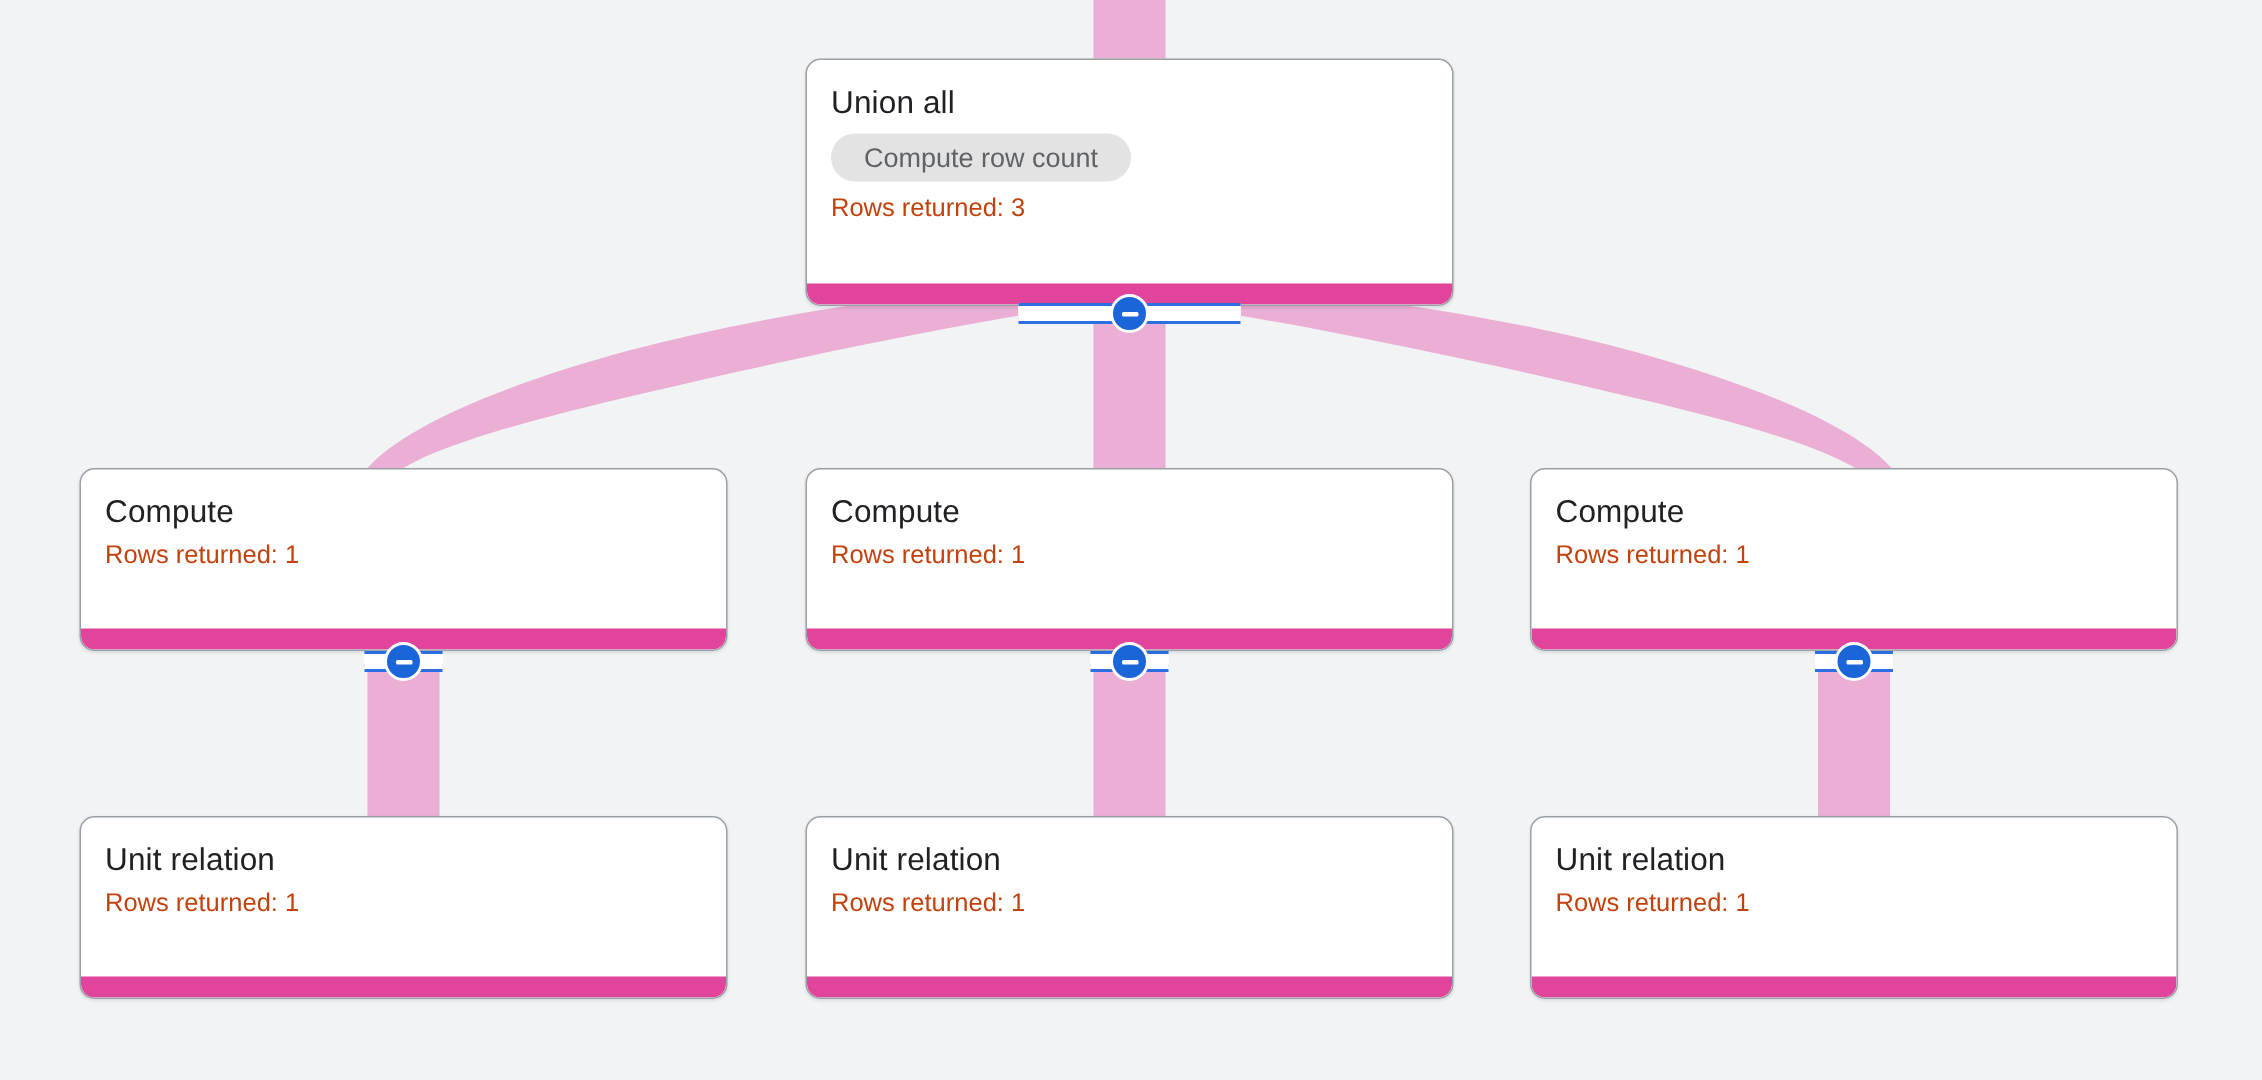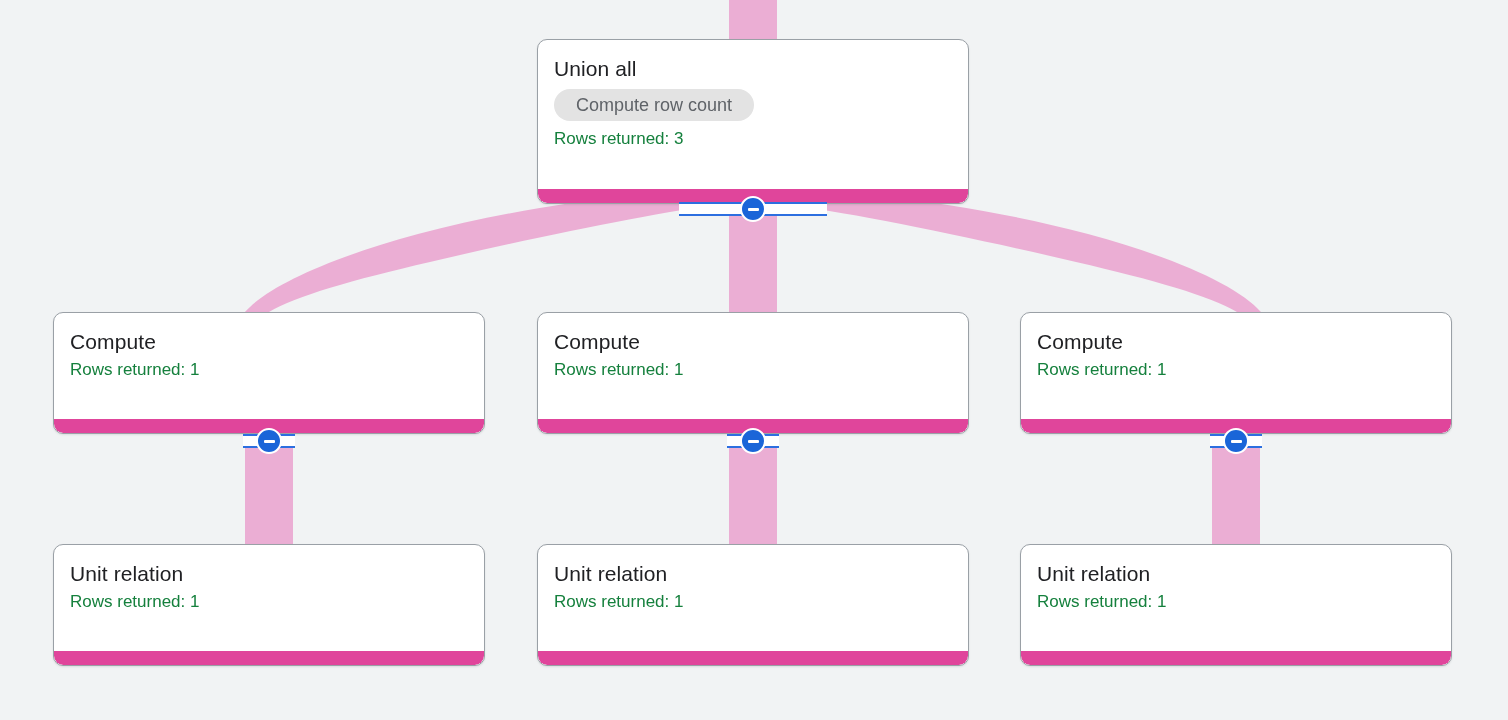--- a/index.html
+++ b/index.html
@@ -69,21 +69,21 @@
     font-size: 18px;
     line-height: 22px;
     padding: 5px 22px;
     border-radius: 16px;
     margin: 3px 0 7px 0;
     white-space: nowrap;
   }
   .node-sub {
     font-size: 17px;
     line-height: 22px;
-    color: #15803d;
+    color: #c2410c;
     white-space: nowrap;
   }
   .node-bar {
     flex: 0 0 auto;
     height: 14px;
     background: #E0459B;
     border-bottom-left-radius: 9px;
     border-bottom-right-radius: 9px;
   }
 

